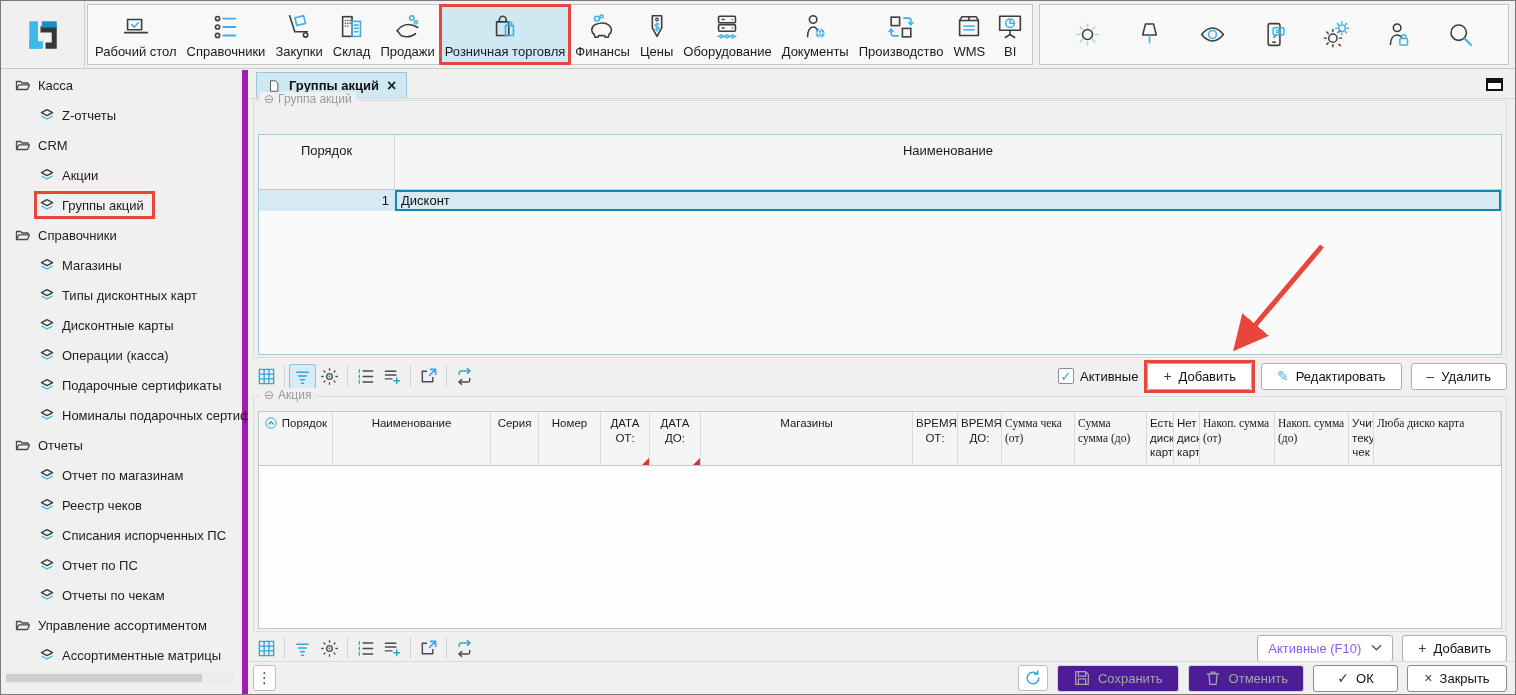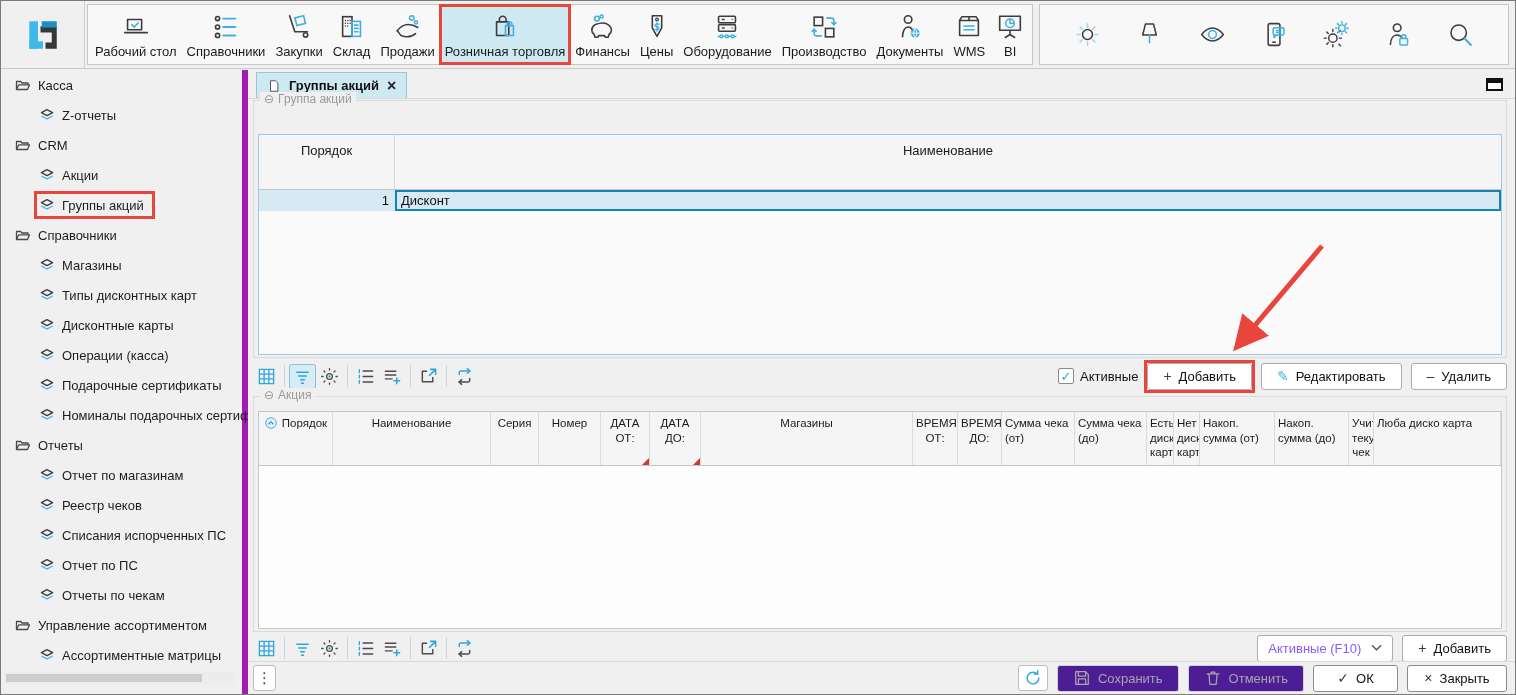--- a/index.html
+++ b/index.html
@@ -74,21 +74,21 @@
   .btn.disabled{color:#a6a6a6;border-color:#d2d2d2;background:#4c1d95;}
   .redbox{outline:3px solid #e8453c;outline-offset:0px;}
 
   .dd{height:27px;background:#fff;border:1px solid #adadad;border-radius:3px;display:inline-flex;align-items:center;gap:10px;padding:0 10px;font-size:13px;color:#8b5cf6;cursor:default;}
   .chev{width:11px;height:8px;}
 
   
   .tbl2{position:absolute;left:4px;top:14px;right:4px;bottom:2px;background:#fdfdfd;border:1px solid #b9cbd5;}
   .t2head{display:flex;height:54px;background:#f5f5f5;border-bottom:1px solid #c6c6c6;}
   .th2{position:relative;border-right:1px solid #dadada;padding:4px 3px 2px;font-size:11.5px;line-height:1.28;color:#1a1a1a;text-align:center;overflow:hidden;flex:0 0 auto;}
-  .th2.tl{text-align:left;}
+  .th2.tl{text-align:left;font-family:Liberation Serif, serif;}
   .th2.grow{flex:1;}
   .th2 .sortwrap{display:inline-flex;align-items:center;gap:4px;}
   .i13{width:14px;height:14px;flex:0 0 auto;}
   .flag{position:absolute;right:0;bottom:-1px;}
 
   
   .statusbar{position:absolute;left:0;right:0;bottom:0;height:33px;border-top:1px solid #dadada;display:flex;align-items:center;gap:9px;padding:0 8px 0 5px;}
   .dotsbtn{width:23px;height:26px;background:#fff;border:1px solid #bdbdbd;border-radius:3px;display:flex;align-items:center;justify-content:center;}
   .syncbtn{width:30px;height:26px;background:#fff;border:1px solid #bdbdbd;border-radius:3px;display:flex;align-items:center;justify-content:center;}
   .ib18{width:18px;height:18px;}
@@ -445,29 +445,29 @@
           <span class="rlbl">Цены</span>
         </div>
       <div class="ritem">
           <svg class="i30">
             <use href="#r-equip"></use>
           </svg>
           <span class="rlbl">Оборудование</span>
         </div>
       <div class="ritem">
           <svg class="i30">
+            <use href="#r-docs"></use>
+          </svg>
+          <span class="rlbl">Документы</span>
+        </div>
+      <div class="ritem">
+          <svg class="i30">
             <use href="#r-production"></use>
           </svg>
           <span class="rlbl">Производство</span>
-        </div>
-      <div class="ritem">
-          <svg class="i30">
-            <use href="#r-docs"></use>
-          </svg>
-          <span class="rlbl">Документы</span>
         </div>
       <div class="ritem">
           <svg class="i30">
             <use href="#r-wms"></use>
           </svg>
           <span class="rlbl">WMS</span>
         </div>
       <div class="ritem">
           <svg class="i30">
             <use href="#r-bi"></use>
@@ -784,21 +784,21 @@
           <div class="th2" style="width:49px"><span>ДАТА ОТ:</span><svg class="flag" width="8" height="8">
                 <polygon points="8,0 8,8 0,8" fill="#d4362c"></polygon>
               </svg></div>
           <div class="th2" style="width:51px"><span>ДАТА ДО:</span><svg class="flag" width="8" height="8">
                 <polygon points="8,0 8,8 0,8" fill="#d4362c"></polygon>
               </svg></div>
           <div class="th2" style="width:212px"><span>Магазины</span></div>
           <div class="th2" style="width:45px"><span>ВРЕМЯ ОТ:</span></div>
           <div class="th2" style="width:44px"><span>ВРЕМЯ ДО:</span></div>
           <div class="th2 tl" style="width:73px"><span>Сумма чека (от)</span></div>
-          <div class="th2 tl" style="width:72px"><span>Сумма чека (до)</span></div>
+          <div class="th2 tl" style="width:72px"><span>Сумма сумма (до)</span></div>
           <div class="th2" style="width:27px"><span>Есть диско карта</span></div>
           <div class="th2" style="width:26px"><span>Нет диско карты</span></div>
           <div class="th2 tl" style="width:75px"><span>Накоп. сумма (от)</span></div>
           <div class="th2 tl" style="width:74px"><span>Накоп. сумма (до)</span></div>
           <div class="th2" style="width:25px"><span>Учить текущ чек</span></div>
           <div class="th2 tl grow"><span>Люба диско карта</span></div>
         </div>
       </div>
     </div>
 

